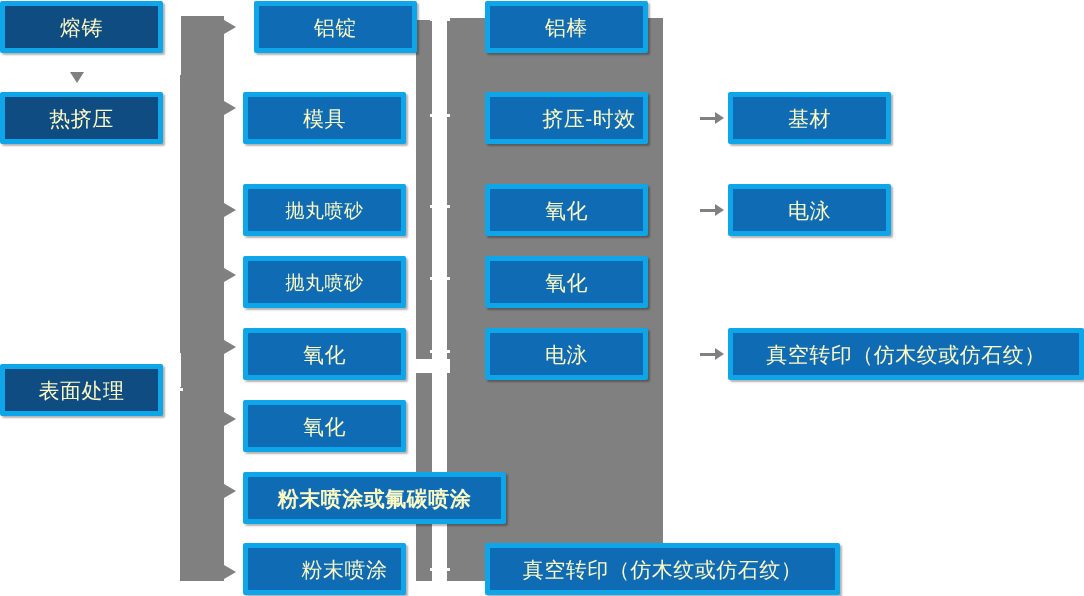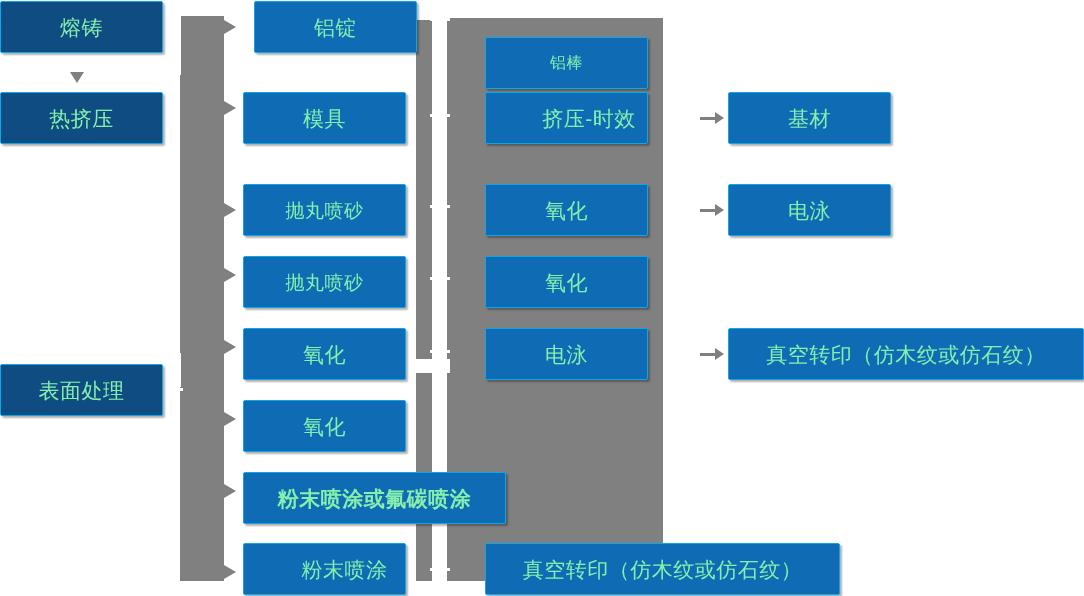--- a/index.html
+++ b/index.html
@@ -64,23 +64,23 @@
     border-bottom: 6px solid transparent;
     border-left: 9px solid #808080;
   }
   
   .node {
     position: absolute;
     box-sizing: border-box;
     display: flex;
     align-items: center;
     justify-content: center;
-    color: #86efac;
+    color: #fef9c3;
     border-radius: 2px;
-    border: 1px solid #0ea5e9;
+    border: 5px solid #0ea5e9;
     letter-spacing: 0.5px;
     white-space: nowrap;
     box-shadow: 2px 2px 2px rgba(0,0,0,0.30);
   }
   .node.dark  { background: #0f4c81; }
   .node.mid   { background: #0f6cb4; }
   .node .lbl  { line-height: 1; }
 </style>
 </head>
 <body>
@@ -159,21 +159,21 @@
   <div class="node mid" style="left:243px; top:400px; width:163px; height:52px; font-size:21px;">
     <span class="lbl">氧化</span>
   </div>
   <div class="node mid" style="left:243px; top:472px; width:263px; height:52px; font-size:21px;font-weight:bold;">
     <span class="lbl">粉末喷涂或氟碳喷涂</span>
   </div>
   <div class="node mid" style="left:243px; top:543px; width:163px; height:52px; font-size:21px;padding-left:40px;">
     <span class="lbl">粉末喷涂</span>
   </div>
 
-  <div class="node mid" style="left:485px; top:1px; width:163px; height:52px; font-size:16px;margin-top:36px;">
+  <div class="node mid" style="left:485px; top:1px; width:163px; height:52px; font-size:21px;">
     <span class="lbl">铝棒</span>
   </div>
   <div class="node mid" style="left:485px; top:92px; width:163px; height:52px; font-size:21px;padding-left:45px;">
     <span class="lbl">挤压-时效</span>
   </div>
   <div class="node mid" style="left:485px; top:184px; width:163px; height:52px; font-size:21px;">
     <span class="lbl">氧化</span>
   </div>
   <div class="node mid" style="left:485px; top:256px; width:163px; height:52px; font-size:21px;">
     <span class="lbl">氧化</span>

